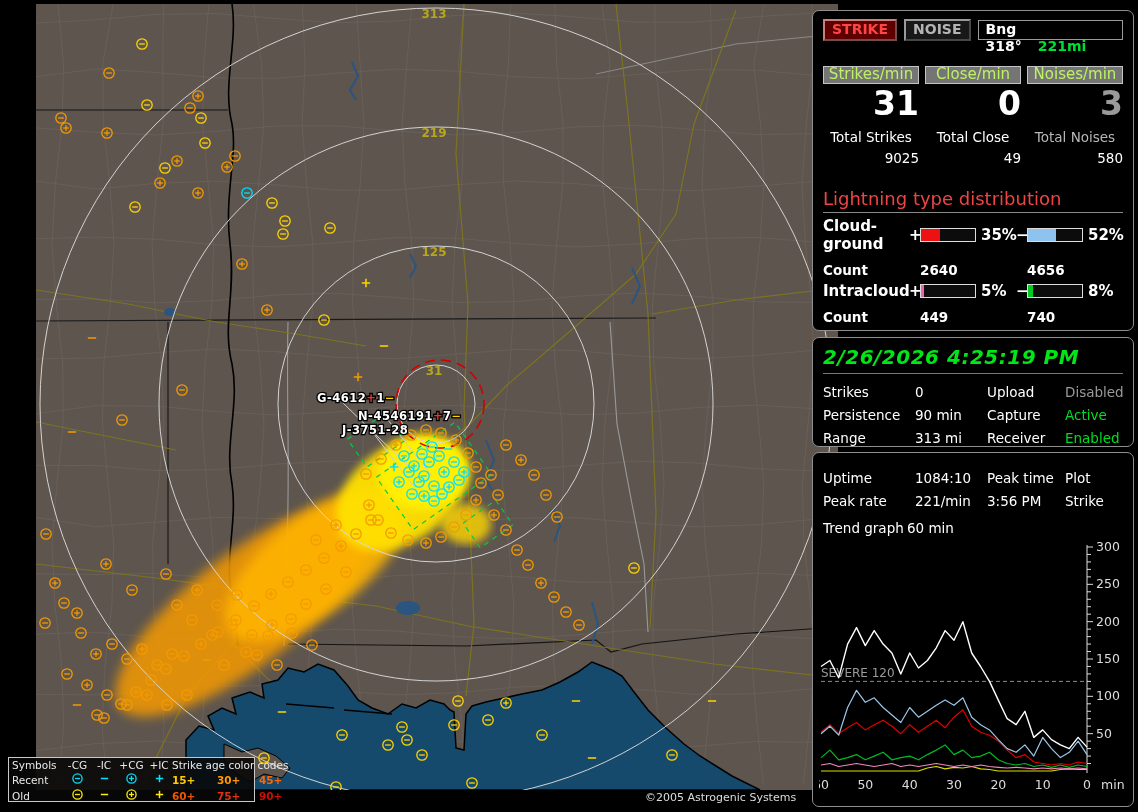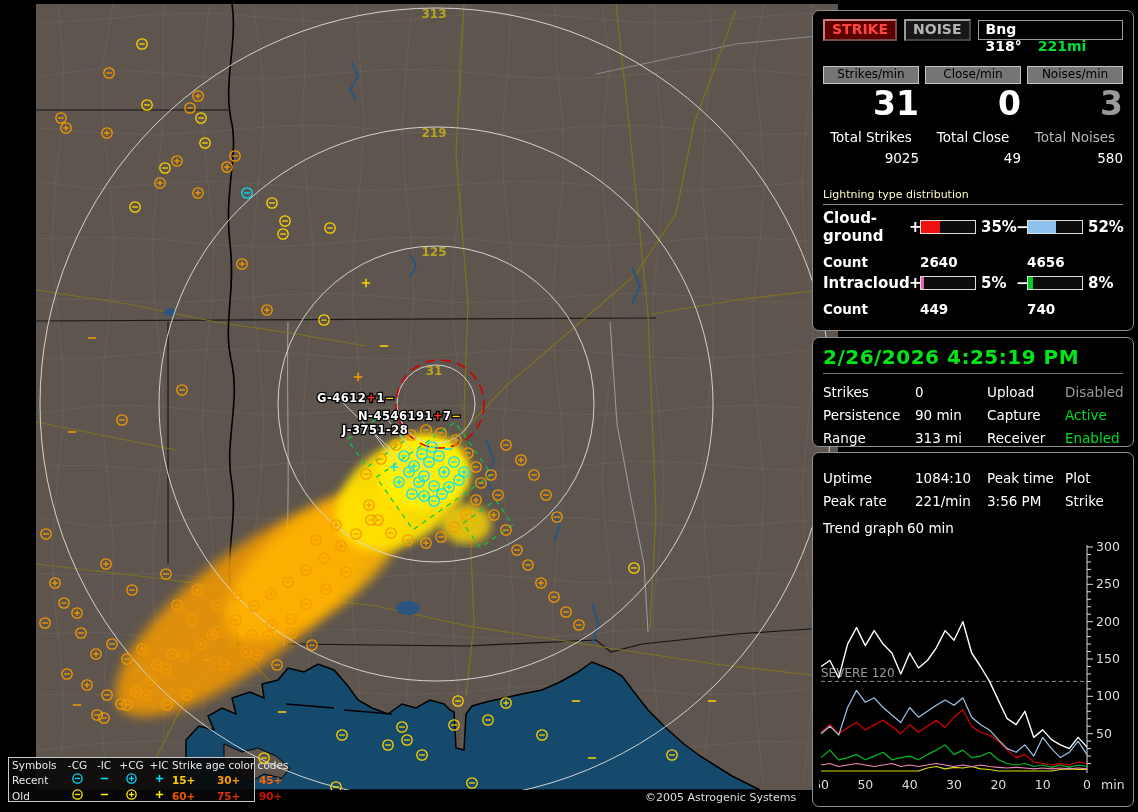--- a/index.html
+++ b/index.html
@@ -26,38 +26,38 @@
   .btnrow{display:flex;align-items:center;gap:7px;}
   .btn{font-weight:bold;font-size:14px;padding:0 7px;height:18px;line-height:17px;
        border:2px outset #9a9a9a;cursor:pointer;}
   .btn-strike{background:#5e0000;color:#ff4importants444;color:#ff4444;border-color:#c97f7f;}
   .btn-noise{background:#181818;color:#b5b5b5;}
   .bngbox{margin-left:auto;border:1px solid #9a9a9a;padding:0 7px;height:18px;line-height:17px;
           font-weight:bold;font-size:14px;background:#000;}
   .bng-mi{color:#00dd33;margin-left:16px;}
   #rates{display:flex;justify-content:space-between;margin-top:25px;}
   .rate-col{width:96px;display:flex;flex-direction:column;}
-  .chip{background:#757575;border:1px solid #c4c4c4;color:#000000;font-size:12px;
+  .chip{background:#757575;border:1px solid #c4c4c4;color:#bef264;font-size:15px;
         text-align:center;height:16px;line-height:15px;}
   .bignum{font-size:33px;font-weight:bold;text-align:right;line-height:36px;margin-top:2px;}
   .tot-label{font-size:13.5px;text-align:center;margin-top:7px;}
   .tot-value{font-size:13.5px;text-align:right;margin-top:5px;}
   .dim{color:#9a9a9a;}
   .middim{color:#b8b8b8;}
-  #dist-title{color:#fef9c3;font-size:11px;border-bottom:1px solid #8a8a8a;
+  #dist-title{color:#ef4444;font-size:18px;border-bottom:1px solid #8a8a8a;
               padding-bottom:3px;margin-top:22px;}
   .dist-row{display:grid;grid-template-columns:86px 11px 56px 40px 11px 56px 34px;
             align-items:center;font-size:15px;font-weight:bold;margin-top:4px;}
   .dist-count{display:grid;grid-template-columns:97px 107px auto;font-size:13.5px;
               font-weight:bold;margin-top:9px;}
   .bar{height:12px;border:1px solid #ddd;background:#0c0c0c;position:relative;}
   .bar i{position:absolute;left:0;top:0;bottom:0;}
   
   #datetime{color:#00e616;font-size:20px;font-weight:bold;letter-spacing:.5px;
-            border-bottom:1px solid #777;padding-bottom:4px;white-space:nowrap;}
+            border-bottom:1px solid #777;padding-bottom:4px;white-space:nowrap;font-style:italic;}
   .grid4{display:grid;grid-template-columns:92px 72px 78px auto;font-size:13.5px;
          row-gap:7px;margin-top:10px;}
   .green{color:#00dd22;}
   #trendrow{display:grid;grid-template-columns:84px auto;font-size:13.5px;margin-top:11px;}
   #chart{position:absolute;left:6px;top:84px;}
 </style>
 </head>
 <body>
 
 <div id="stage">

